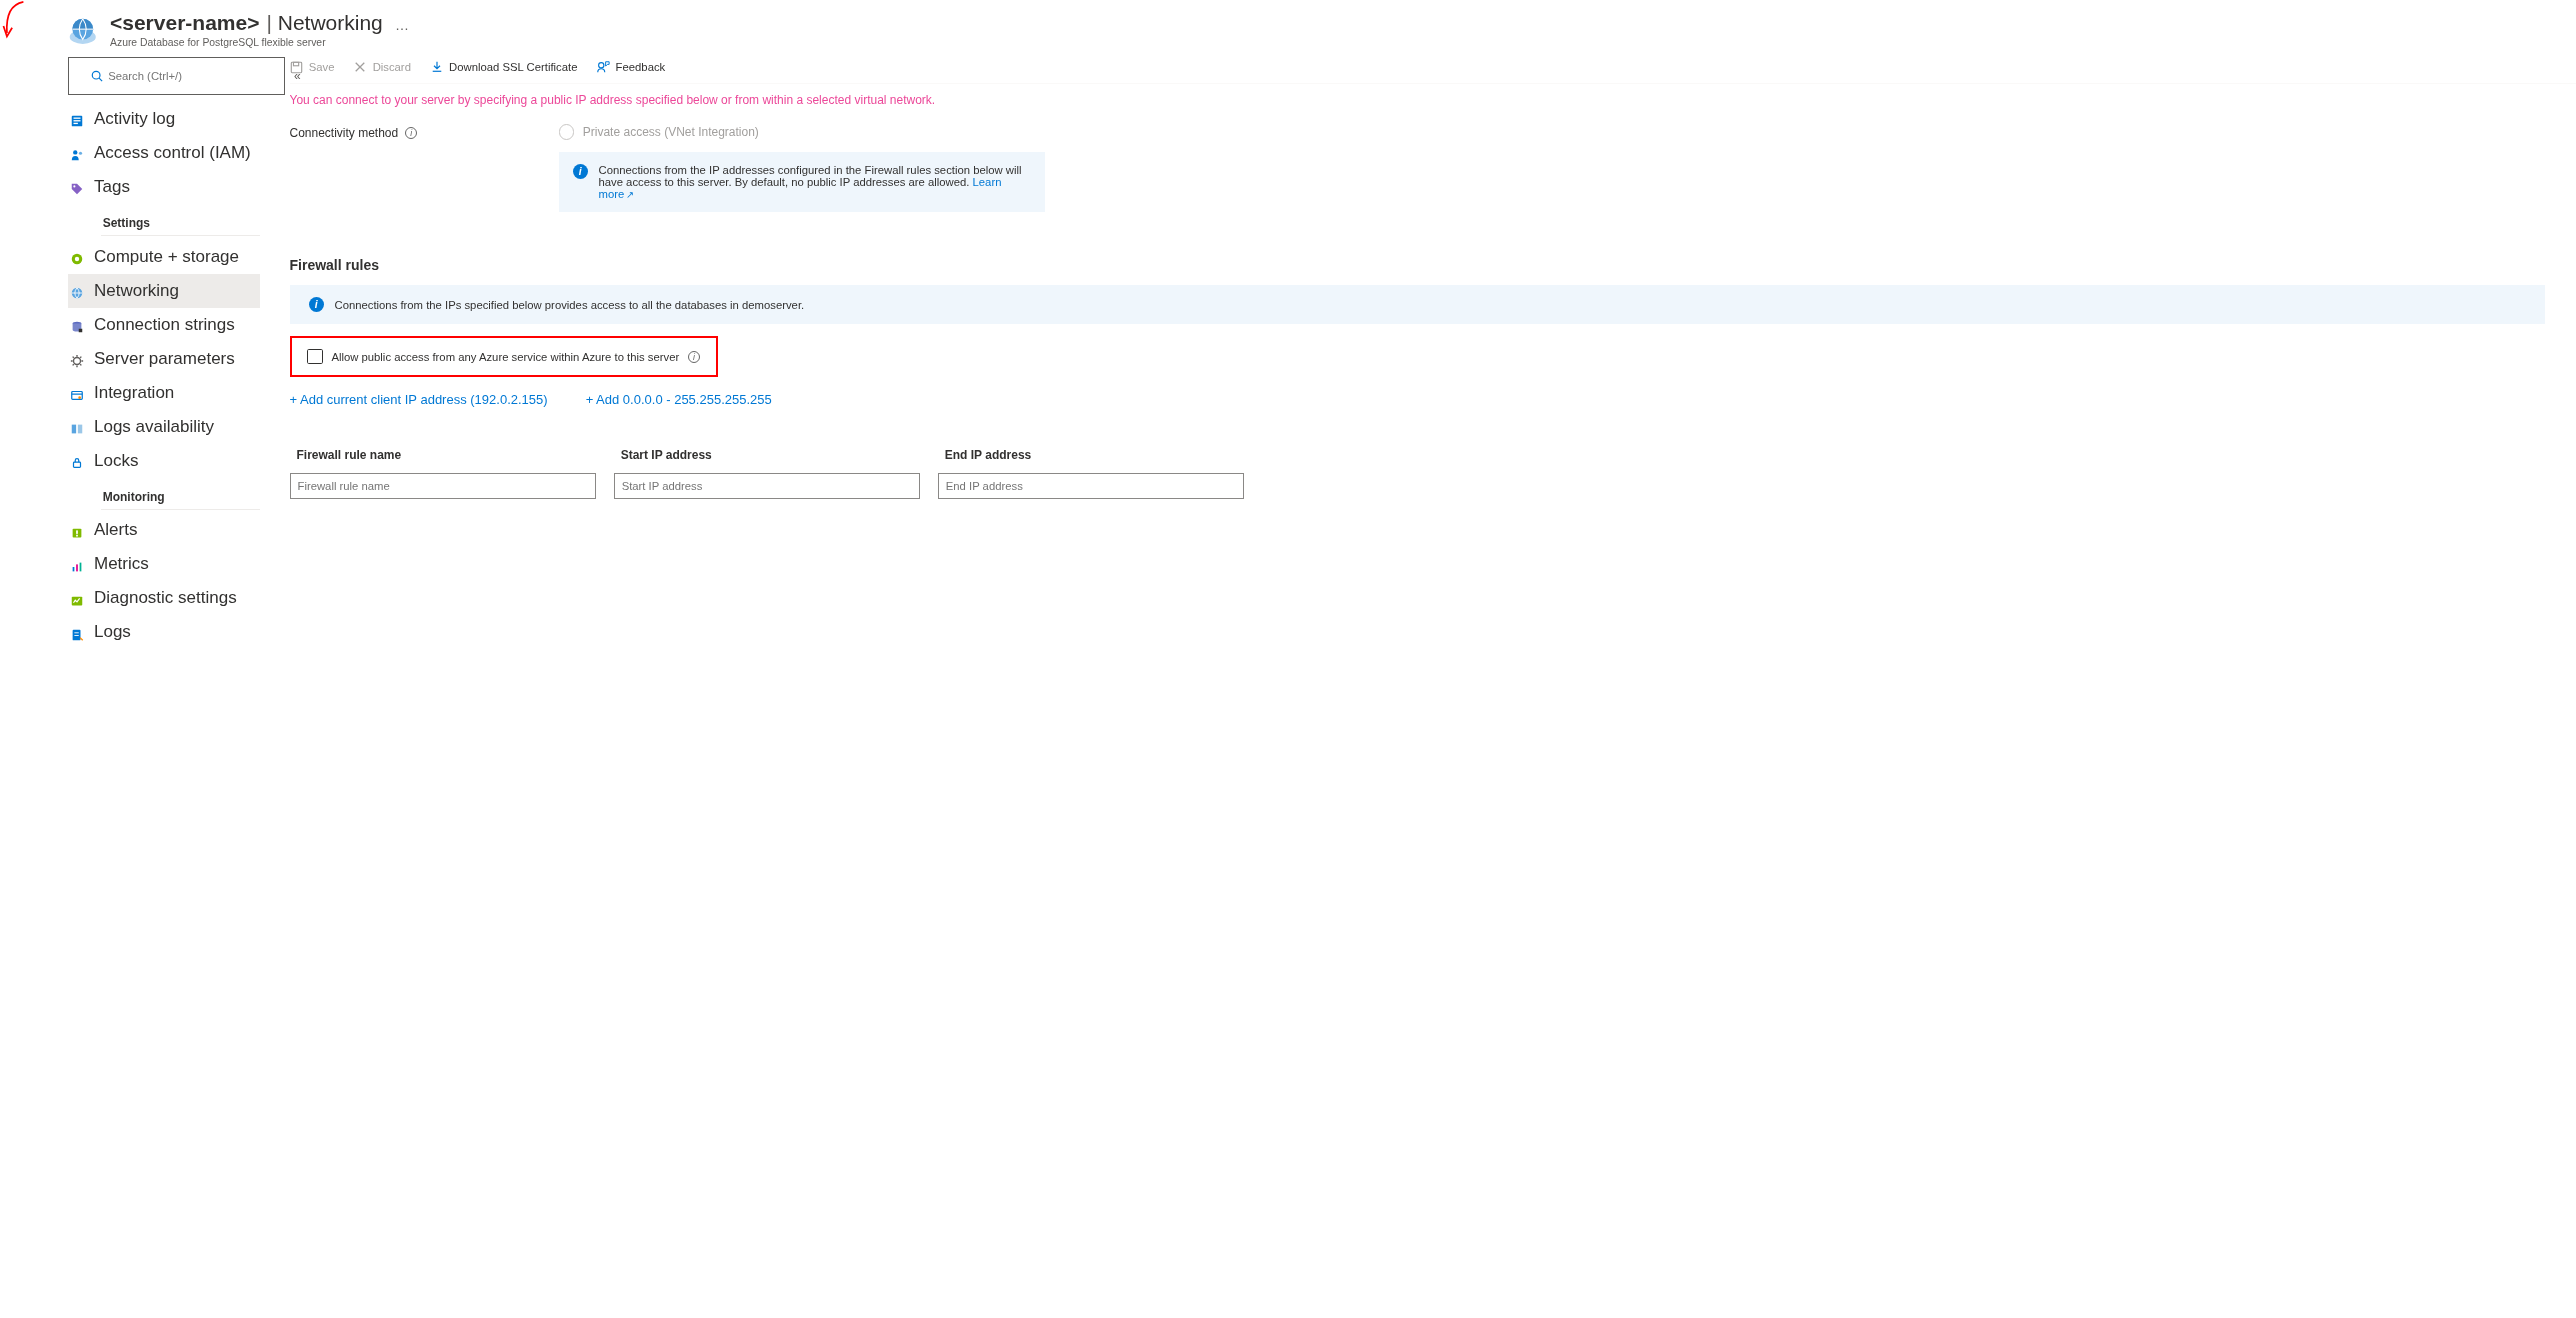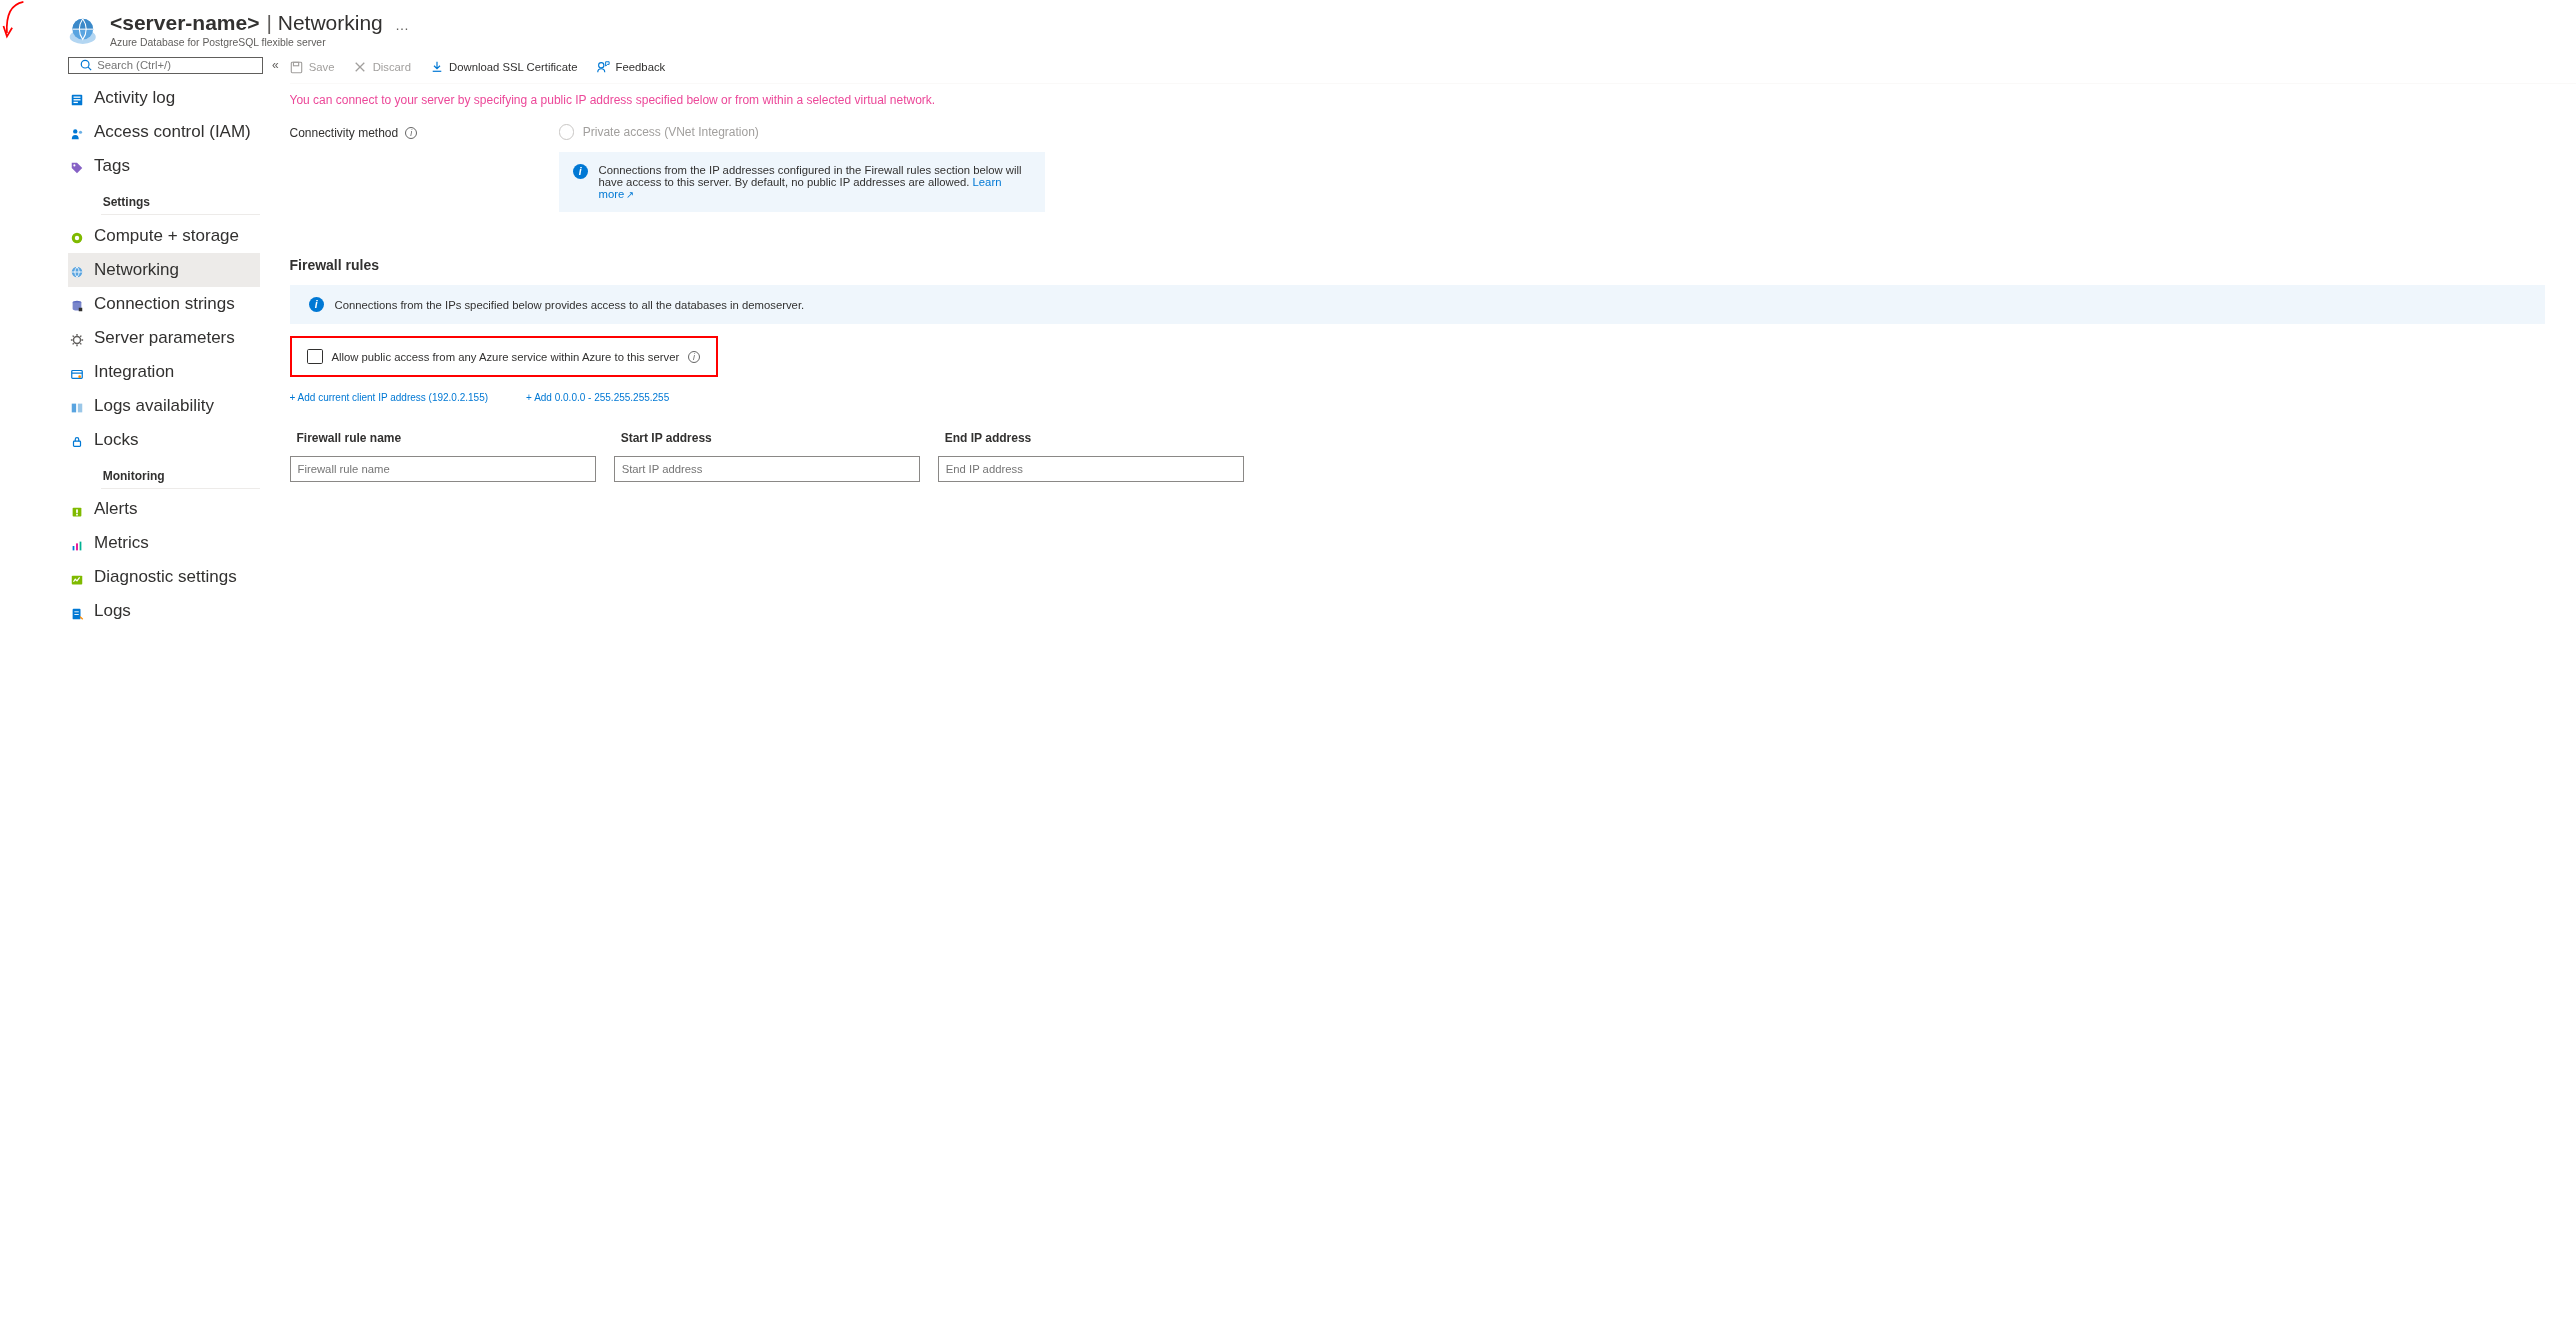--- a/index.html
+++ b/index.html
@@ -27,21 +27,21 @@
 
   .body {
     display: flex; flex: 1; min-height: 0; overflow: hidden;
   }
 
   .sidebar-col {
     width: 260px; display: flex; flex-direction: column; padding: 0 0 0 68px;
   }
   .search-row { display: flex; align-items: center; gap: 8.7px; padding-right: 8.7px; }
   .search-box {
-    flex: 1; display: flex; align-items: center; border: 0.9px solid #605e5c; height: 17px; padding: 0 11px; gap: 5.2px;
+    flex: 1; display: flex; align-items: center; border: 0.9px solid #605e5c; height: 38px; padding: 0 22px; gap: 5.2px;
   }
   .search-box input {
     border: none; outline: none; flex: 1; font-size: 11.3px;
   }
   .collapse-chevron { color: #605e5c; font-size: 12px; cursor: pointer; }
 
   .sidebar-scroll { overflow-y: auto; flex: 1; margin-top: 7px; }
   .sidebar-scroll::-webkit-scrollbar { width: 12px; }
   .sidebar-scroll::-webkit-scrollbar-thumb { background: #c8c6c4; }
   .sidebar-scroll::-webkit-scrollbar-track { background: #f3f2f1; }
@@ -106,21 +106,21 @@
   }
   .info-bar .ic-info { width:15.6px;height:15.6px;background:#0078d4;color:#fff;border-radius:50%;display:flex;align-items:center;justify-content:center;font-style:italic;font-weight:600;font-size:10.4px;flex-shrink:0;}
 
   .red-highlight {
     border: 2.6px solid #ff0000; padding: 10.4px 15.6px; display: inline-flex; align-items:center; gap: 8.7px; margin-bottom: 15.6px;
   }
   .checkbox {
     width: 15.6px; height: 15.6px; border: 0.9px solid #323130; border-radius: 1.7px; flex-shrink:0;
   }
 
-  .add-links { display: flex; gap: 38px; font-size: 10px; margin-bottom: 28px; }
+  .add-links { display: flex; gap: 38px; font-size: 13px; margin-bottom: 41px; }
   .add-links a { color: #0078d4; text-decoration: none; }
 
   .fw-table { display: flex; gap: 17.4px; max-width: 955px; }
   .fw-col { flex: 1; display: flex; flex-direction: column; gap: 10.4px; }
   .fw-col-h { font-weight: 600; font-size: 12px; padding-left: 7px; }
   .fw-input {
     width: 100%; height: 26px; border: 0.9px solid #8a8886; padding: 0 7px; font-size: 11.3px;
   }
 
   svg { display:block; }

